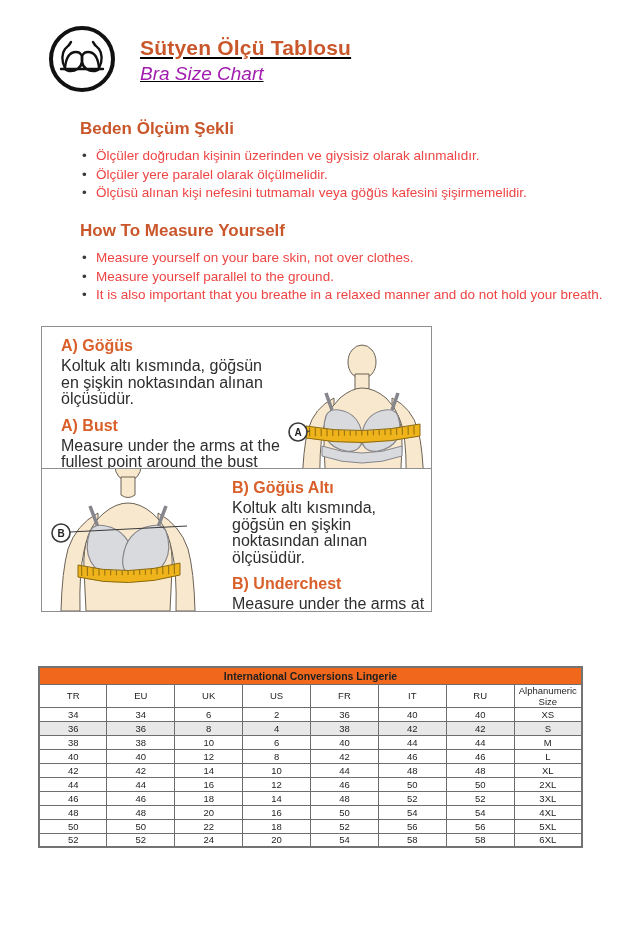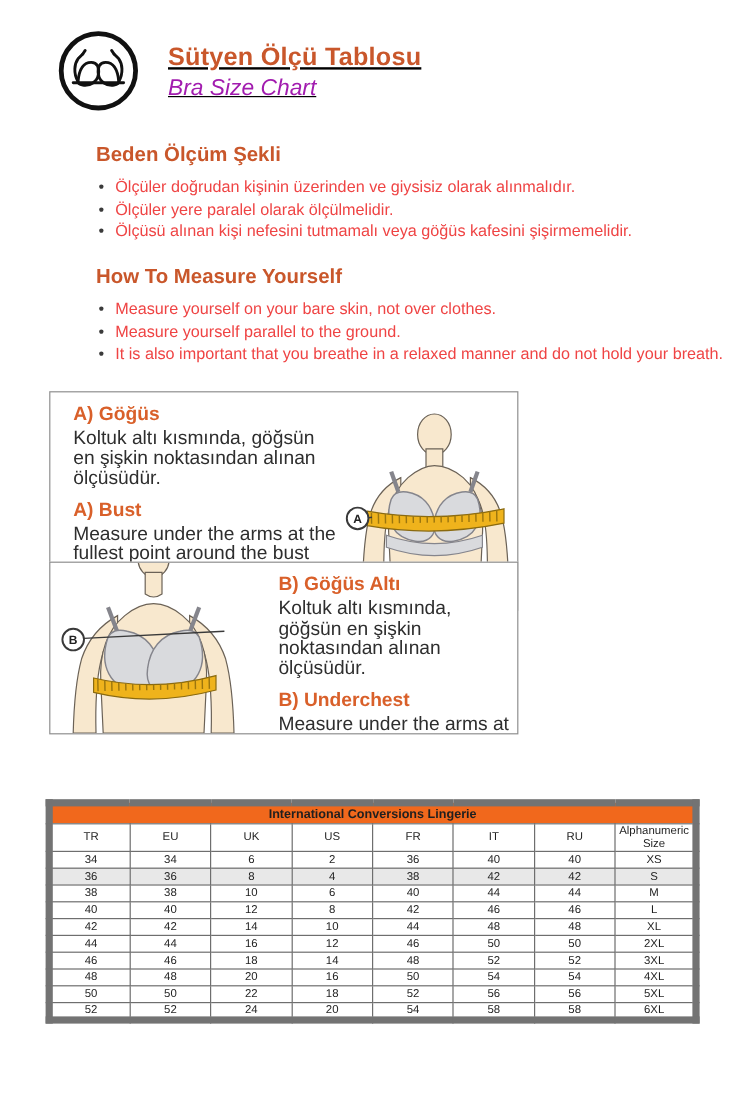--- a/index.html
+++ b/index.html
@@ -30,21 +30,21 @@
   .box-a .box-text { left:19px; }
   .box-b .box-text { left:190px; width:200px; }
   .box-heading { font-size:16px; font-weight:bold; color:#d9602a; margin-bottom:3px; }
   .box-body { font-size:16px; color:#2e2e2e; line-height:16.5px; margin-bottom:9px; }
   .fig { position:absolute; top:0; bottom:0; }
   .box-a .fig { right:0; width:175px; height:100%; }
   .box-b .fig { left:0; width:200px; height:100%; }
 
   
   .size-table-wrap { position:absolute; left:38px; top:666px; width:545px; }
-  table.size-table { width:100%; border-collapse:collapse; table-layout:fixed; border:6px solid #737373; }
+  table.size-table { width:100%; border-collapse:collapse; table-layout:fixed; border:2px solid #737373; }
   table.size-table td, table.size-table th { border:1px solid #6e6e6e; text-align:center; vertical-align:middle; color:#1f1f1f; }
   .tbl-title { background:#f1681c; color:#ffffff; font-weight:bold; font-size:10.5px; height:17px; border:1px solid #3f3f3f; }
   tr.col-head th { font-size:9.5px; font-weight:normal; height:19px; background:#fff; }
   tr.data-row td { font-size:9.5px; height:14px; }
   tr.data-row.hl td { background:#e8e8e8; }
 </style>
 </head>
 <body>
 
 <div class="page">

